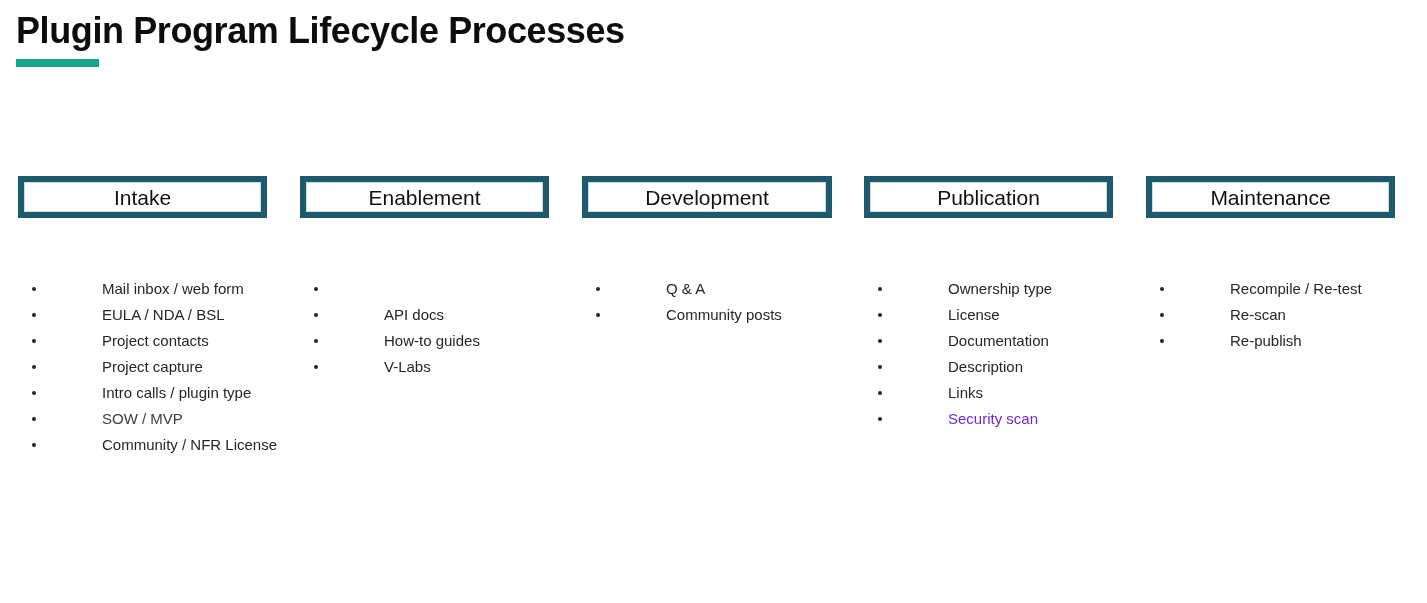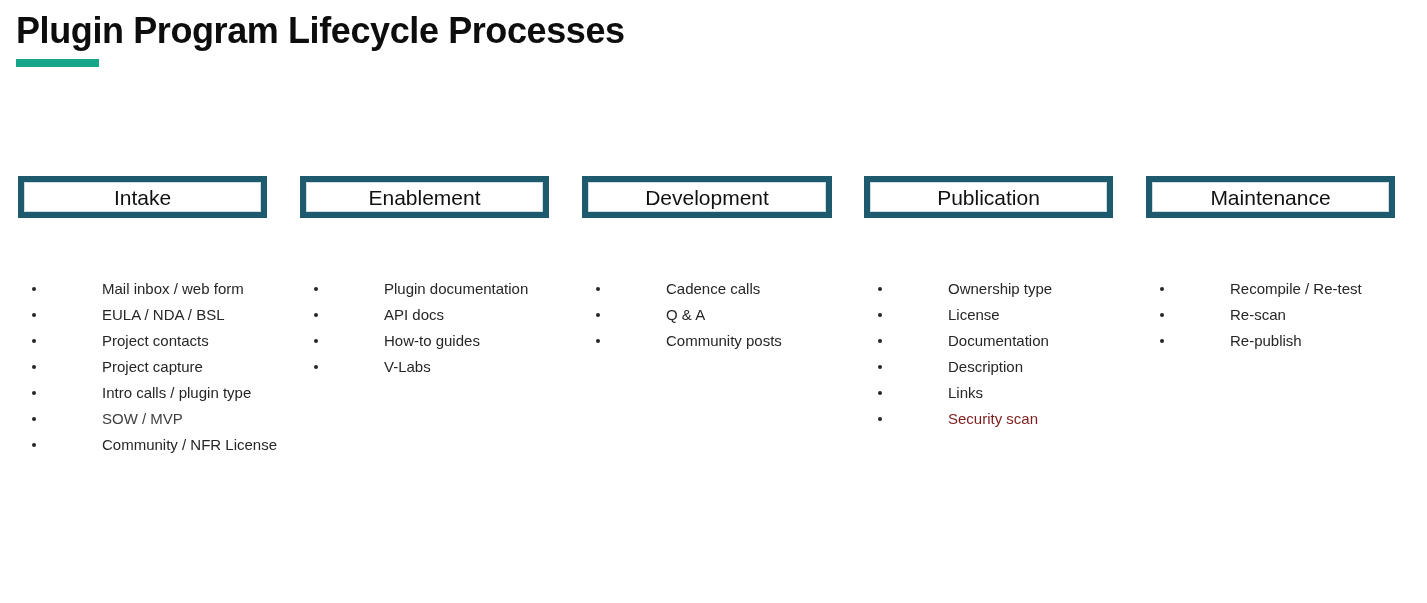--- a/index.html
+++ b/index.html
@@ -133,51 +133,50 @@
         <li class="bullet-item"><span class="bullet-dot" style="background: rgb(38, 38, 38);"></span><span class="bullet-label" style="color: rgb(38, 38, 38);">Community / NFR License</span></li>
       </ul>
     </div>
     <div class="stage" style="left: 300px; width: 249px;">
       <div class="stage-header" style="border-color: rgb(29, 90, 109);">
         <div class="stage-header-inner">
           <span class="stage-title">Enablement</span>
         </div>
       </div>
       <ul class="stage-list">
-        <li class="bullet-item"><span class="bullet-dot" style="background: rgb(38, 38, 38);"></span><span class="bullet-label" style="color: rgb(38, 38, 38);">Plugin documentation</span></li>
+        <li class="bullet-item"><span class="bullet-dot" style="background: rgb(38, 38, 38);"></span></li>
         <li class="bullet-item"><span class="bullet-dot" style="background: rgb(38, 38, 38);"></span><span class="bullet-label" style="color: rgb(38, 38, 38);">API docs</span></li>
         <li class="bullet-item"><span class="bullet-dot" style="background: rgb(38, 38, 38);"></span><span class="bullet-label" style="color: rgb(38, 38, 38);">How-to guides</span></li>
         <li class="bullet-item"><span class="bullet-dot" style="background: rgb(38, 38, 38);"></span><span class="bullet-label" style="color: rgb(38, 38, 38);">V-Labs</span></li>
       </ul>
     </div>
     <div class="stage" style="left: 582px; width: 250px;">
       <div class="stage-header" style="border-color: rgb(29, 90, 109);">
         <div class="stage-header-inner">
           <span class="stage-title">Development</span>
         </div>
       </div>
       <ul class="stage-list">
-        <li class="bullet-item"><span class="bullet-dot" style="background: rgb(38, 38, 38);"></span><span class="bullet-label" style="color: rgb(38, 38, 38);">Cadence calls</span></li>
         <li class="bullet-item"><span class="bullet-dot" style="background: rgb(38, 38, 38);"></span><span class="bullet-label" style="color: rgb(38, 38, 38);">Q &amp; A</span></li>
         <li class="bullet-item"><span class="bullet-dot" style="background: rgb(38, 38, 38);"></span><span class="bullet-label" style="color: rgb(38, 38, 38);">Community posts</span></li>
       </ul>
     </div>
     <div class="stage" style="left: 864px; width: 249px;">
       <div class="stage-header" style="border-color: rgb(29, 90, 109);">
         <div class="stage-header-inner">
           <span class="stage-title">Publication</span>
         </div>
       </div>
       <ul class="stage-list">
         <li class="bullet-item"><span class="bullet-dot" style="background: rgb(38, 38, 38);"></span><span class="bullet-label" style="color: rgb(38, 38, 38);">Ownership type</span></li>
         <li class="bullet-item"><span class="bullet-dot" style="background: rgb(38, 38, 38);"></span><span class="bullet-label" style="color: rgb(38, 38, 38);">License</span></li>
         <li class="bullet-item"><span class="bullet-dot" style="background: rgb(38, 38, 38);"></span><span class="bullet-label" style="color: rgb(38, 38, 38);">Documentation</span></li>
         <li class="bullet-item"><span class="bullet-dot" style="background: rgb(38, 38, 38);"></span><span class="bullet-label" style="color: rgb(38, 38, 38);">Description</span></li>
         <li class="bullet-item"><span class="bullet-dot" style="background: rgb(38, 38, 38);"></span><span class="bullet-label" style="color: rgb(38, 38, 38);">Links</span></li>
-        <li class="bullet-item"><span class="bullet-dot" style="background: rgb(38, 38, 38);"></span><span class="bullet-label" style="color: #7f1d1d;">Security scan</span></li>
+        <li class="bullet-item"><span class="bullet-dot" style="background: rgb(38, 38, 38);"></span><span class="bullet-label" style="color: #6d28d9;">Security scan</span></li>
       </ul>
     </div>
     <div class="stage" style="left: 1146px; width: 249px;">
       <div class="stage-header" style="border-color: rgb(29, 90, 109); text-align: center;">
         <div class="stage-header-inner">
           <span class="stage-title">Maintenance</span>
         </div>
       </div>
       <ul class="stage-list">
         <li class="bullet-item"><span class="bullet-dot" style="background: rgb(38, 38, 38);"></span><span class="bullet-label" style="color: rgb(38, 38, 38);">Recompile / Re-test</span></li>

